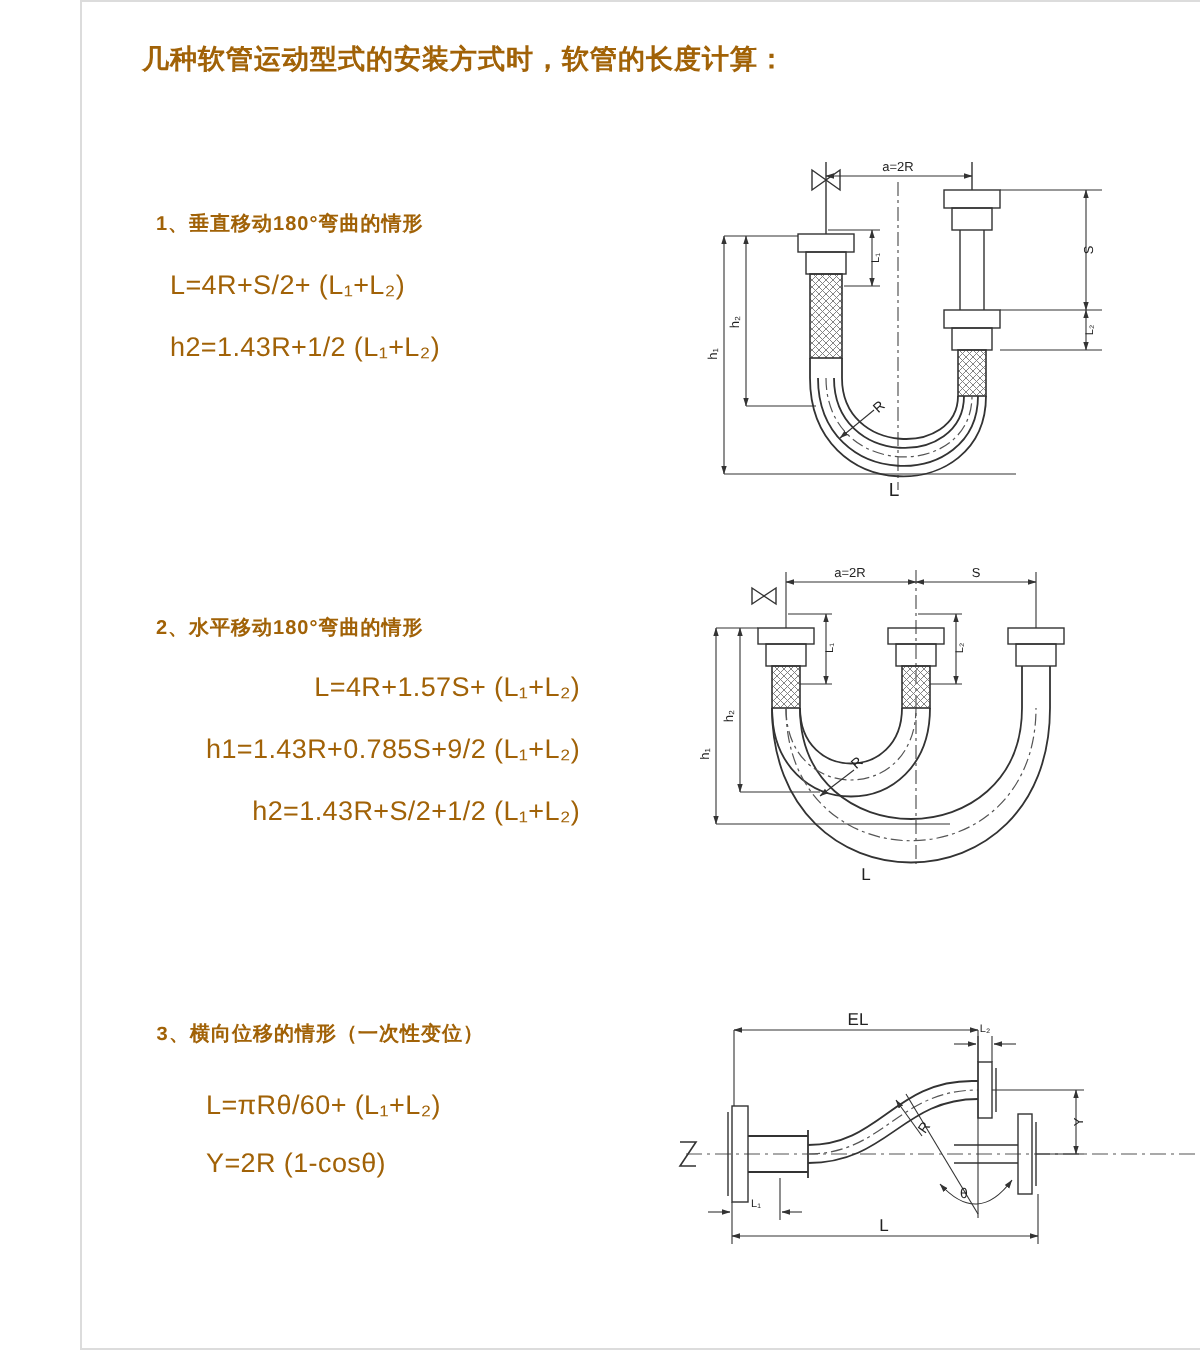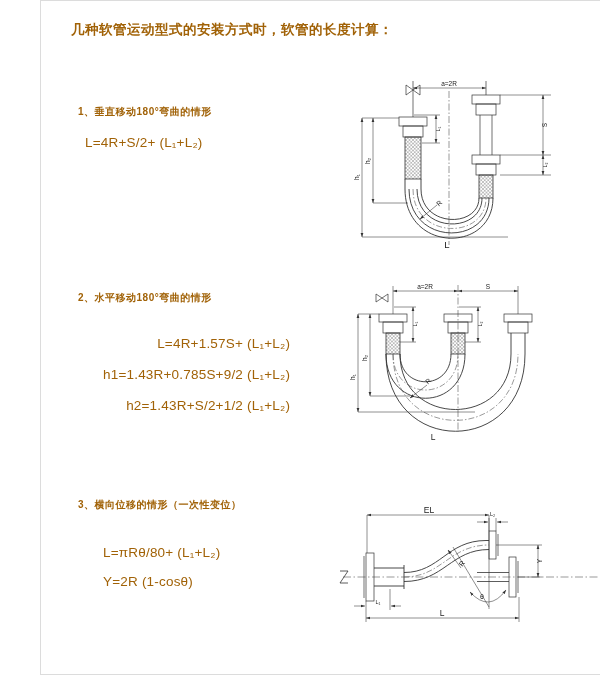--- a/index.html
+++ b/index.html
@@ -18,20 +18,21 @@
 </head>
 <body>
 
 <div class="page">
 
   <div class="title">几种软管运动型式的安装方式时，软管的长度计算：</div>
 
   <div class="heading" style="left:37px;top:104px;">1、垂直移动180°弯曲的情形</div>
   <div class="formulas" style="left:44px;top:126px;">
     <div>L=4R+S/2+ (L₁+L₂)</div>
+    <div>h2=1.43R+1/2 (L₁+L₂)</div>
   </div>
 
   <svg class="diag" style="left:309px;top:76px;" width="218" height="180" viewBox="0 0 218 180">
     <defs>
       <marker id="d1-ar" viewBox="0 0 10 10" refX="9.5" refY="5" markerWidth="8" markerHeight="8" orient="auto-start-reverse">
         <path d="M0 1.8 L10 5 L0 8.2 z" fill="#333"></path>
       </marker>
       <pattern id="d1-h" width="3.5" height="3.5" patternUnits="userSpaceOnUse">
         <path d="M0 3.5 L3.5 0 M0 0 L3.5 3.5" stroke="#777" stroke-width="0.45"></path>
       </pattern>
@@ -83,21 +84,21 @@
       <text x="196.5" y="48" transform="rotate(-90 196.5 48)">S</text>
       <text x="196.5" y="88" font-size="5.5" transform="rotate(-90 196.5 88)">L₂</text>
       <text x="89.5" y="52" font-size="5.5" transform="rotate(-90 89.5 52)">L₁</text>
       <text x="19.5" y="84" transform="rotate(-90 19.5 84)">h₂</text>
       <text x="8.5" y="100" transform="rotate(-90 8.5 100)">h₁</text>
       <text x="91" y="128" font-size="7" transform="rotate(-42 91 128)">R</text>
       <text x="97" y="171" font-size="9.5">L</text>
     </g>
   </svg>
 
-  <div class="heading" style="left:37px;top:290px;">2、水平移动180°弯曲的情形</div>
+  <div class="heading" style="left:37px;top:306px;">2、水平移动180°弯曲的情形</div>
   <div class="formulas" style="left:62px;top:327px;text-align:right;">
     <div>L=4R+1.57S+ (L₁+L₂)</div>
     <div>h1=1.43R+0.785S+9/2 (L₁+L₂)</div>
     <div>h2=1.43R+S/2+1/2 (L₁+L₂)</div>
   </div>
 
   <svg class="diag" style="left:309px;top:281px;" width="218" height="178" viewBox="0 0 218 178">
     <defs>
       <marker id="d2-ar" viewBox="0 0 10 10" refX="9.5" refY="5" markerWidth="8" markerHeight="8" orient="auto-start-reverse">
         <path d="M0 1.8 L10 5 L0 8.2 z" fill="#333"></path>
@@ -151,23 +152,23 @@
       <text x="138" y="6.5">S</text>
       <text x="66.5" y="42" font-size="5.5" transform="rotate(-90 66.5 42)">L₁</text>
       <text x="131.5" y="42" font-size="5.5" transform="rotate(-90 131.5 42)">L₂</text>
       <text x="16.5" y="76" transform="rotate(-90 16.5 76)">h₂</text>
       <text x="4.5" y="95" transform="rotate(-90 4.5 95)">h₁</text>
       <text x="80" y="101" font-size="7" transform="rotate(-42 80 101)">R</text>
       <text x="83" y="158" font-size="8.5">L</text>
     </g>
   </svg>
 
-  <div class="heading" style="left:37px;top:497px;">3、横向位移的情形（一次性变位）</div>
+  <div class="heading" style="left:37px;top:509px;font-family:Liberation Mono, monospace;">3、横向位移的情形（一次性变位）</div>
   <div class="formulas s3" style="left:62px;top:537px;">
-    <div>L=πRθ/80+ (L₁+L₂)</div>
+    <div>L=πRθ/60+ (L₁+L₂)</div>
     <div>Y=2R (1-cosθ)</div>
   </div>
 
   <svg class="diag" style="left:296px;top:500px;" width="292" height="152" viewBox="0 0 292 152">
     <defs>
       <marker id="d3-ar" viewBox="0 0 10 10" refX="9.5" refY="5" markerWidth="8" markerHeight="8" orient="auto-start-reverse">
         <path d="M0 1.8 L10 5 L0 8.2 z" fill="#333"></path>
       </marker>
     </defs>
     <g stroke="#333" stroke-width="0.7" fill="none">

